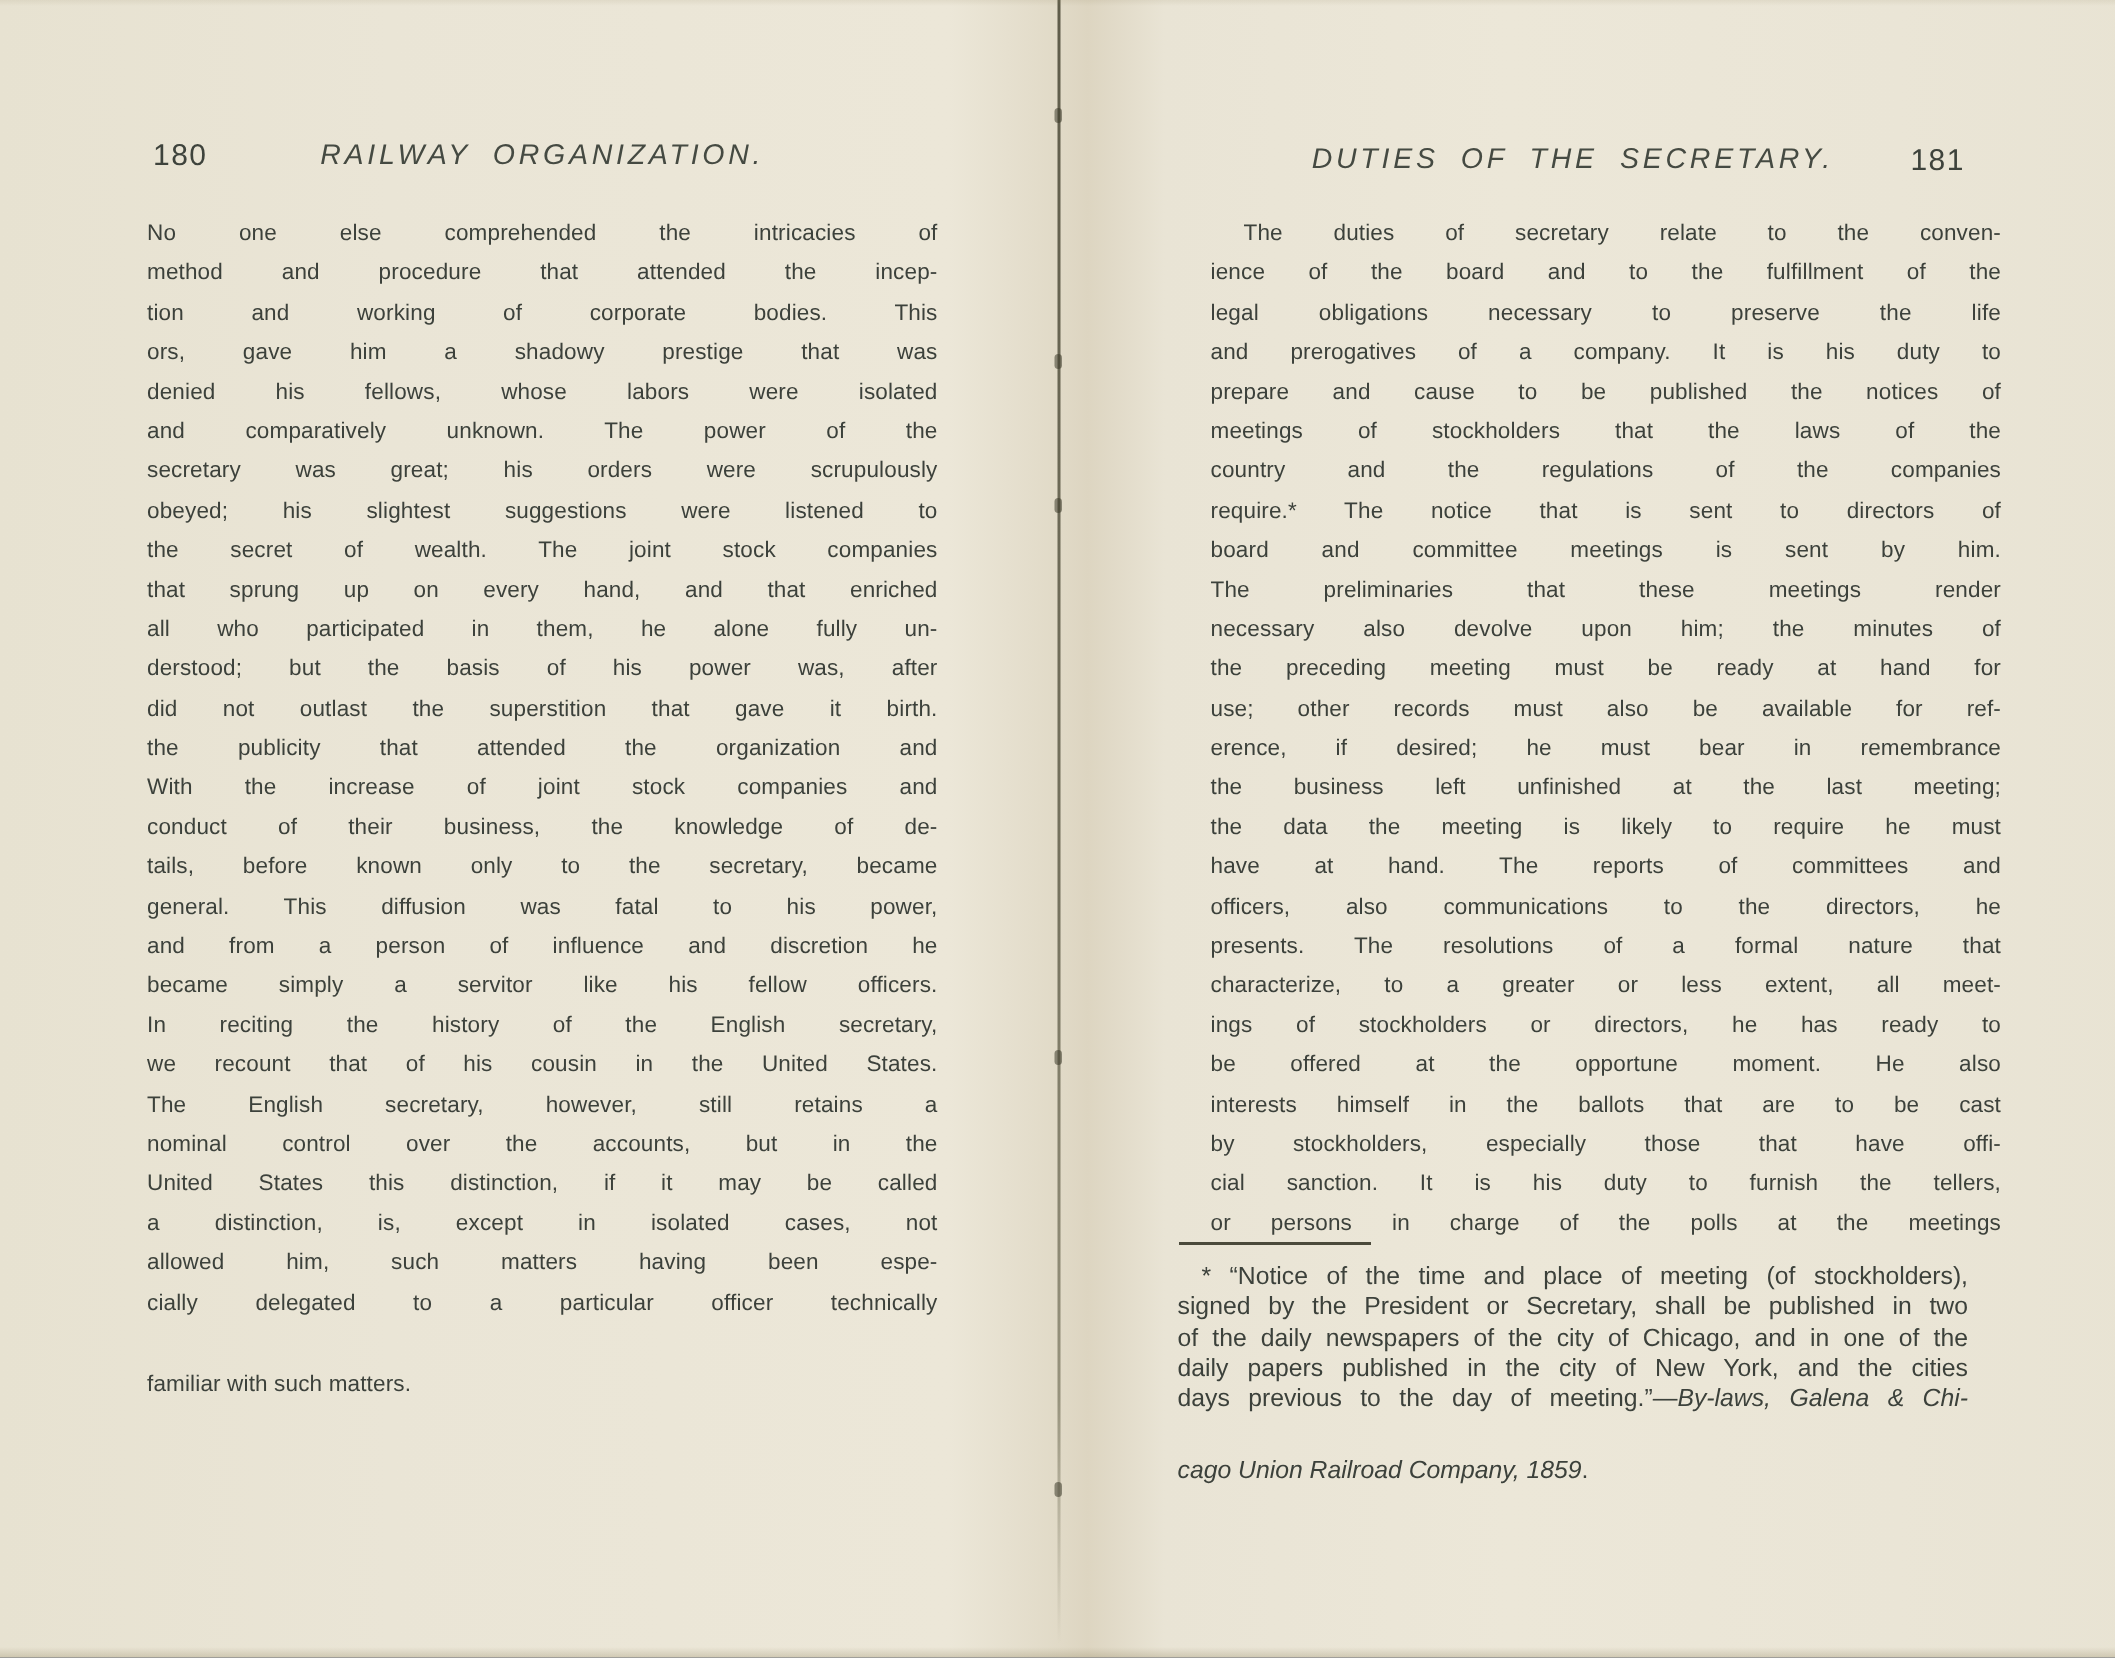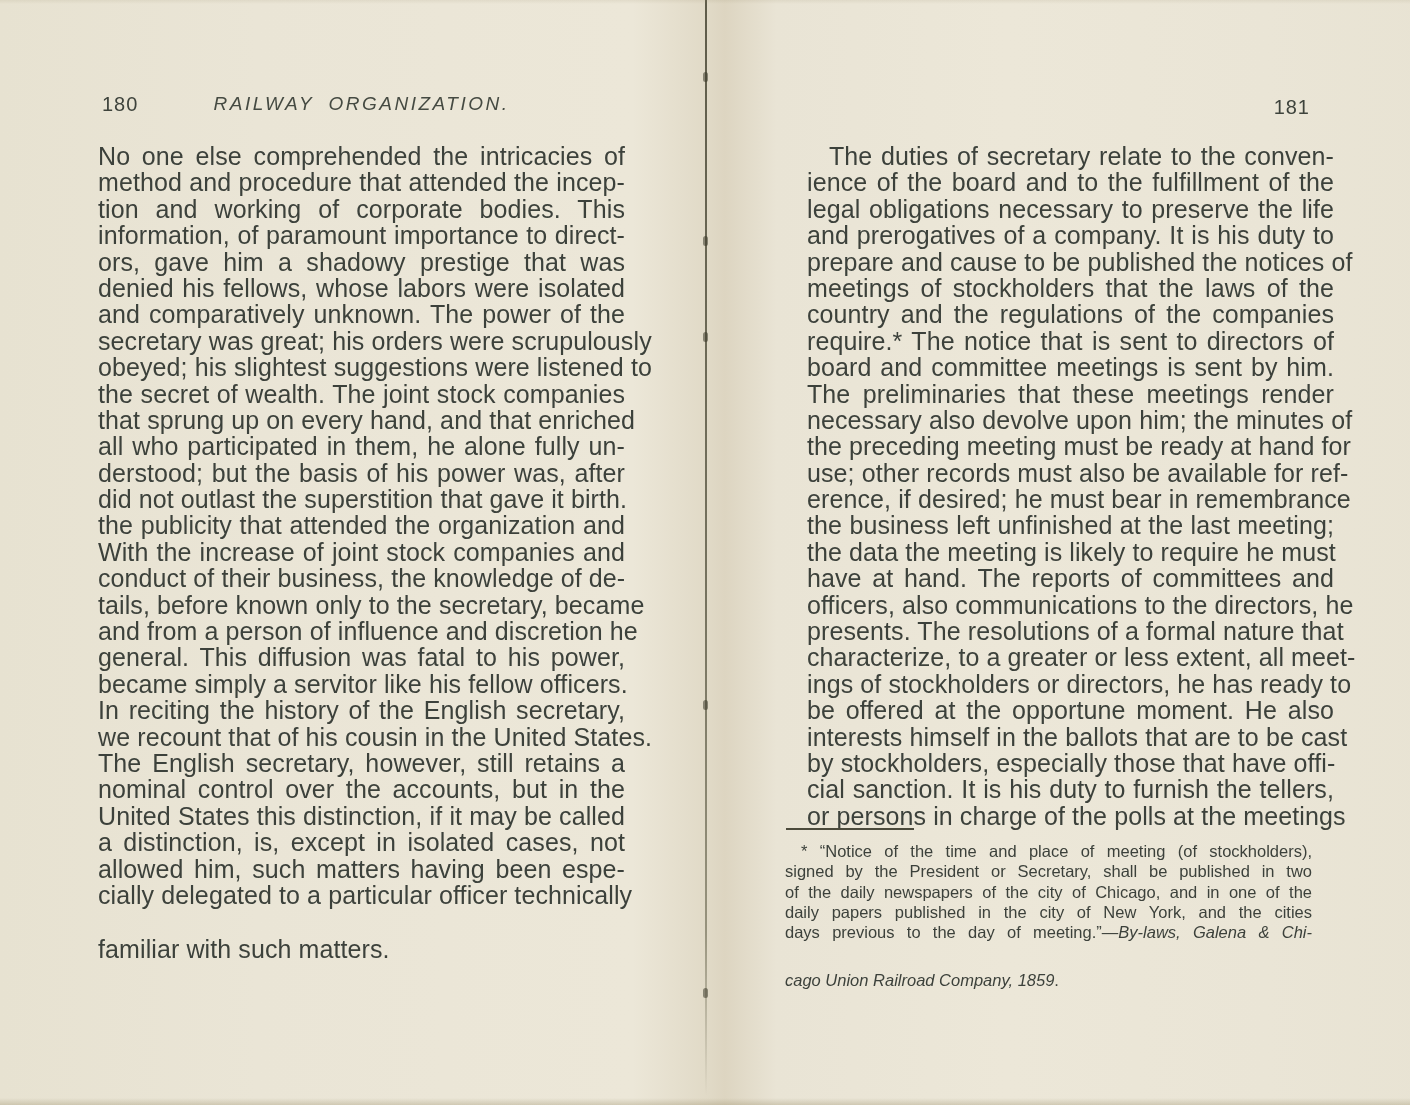--- a/index.html
+++ b/index.html
@@ -51,21 +51,21 @@
     display: block; text-align: center;
     font-style: italic; font-size: 19px;
     letter-spacing: 2.5px; word-spacing: 7px;
     color: #454a42;
   }
   
   .body-text { position: absolute; width: 527px; }
   .body-left  { left: 98px;  top: 143px; }
   .body-right { left: 807px; top: 143px; }
   .body-text .line {
-    font-size: 25px;
+    font-size: 15px;
     line-height: 26.4px;
     height: 26.4px;
     letter-spacing: 0.1px;
     text-align: justify;
     text-align-last: justify;
     white-space: nowrap;
   }
   .line.last { text-align-last: left; margin-top: 28px; }
   .line.indent { text-indent: 22px; }
   .it { font-style: italic; }
@@ -99,50 +99,50 @@
   <div class="stitch" style="top: 988px;"></div>
 
   <div class="pagehead pagehead-left">
     <span class="pagenum pagenum-left">180</span>
     <span class="runhead">RAILWAY ORGANIZATION.</span>
   </div>
   <div class="body-text body-left">
       <div class="line"><span>No one else comprehended the intricacies of</span></div>
       <div class="line"><span>method and procedure that attended the incep-</span></div>
       <div class="line"><span>tion and working of corporate bodies.  This</span></div>
-      <div class="line"><span>information, of paramount importance to direct-</span></div>
       <div class="line"><span>ors, gave him a shadowy prestige that was</span></div>
       <div class="line"><span>denied his fellows, whose labors were isolated</span></div>
       <div class="line"><span>and comparatively unknown.  The power of the</span></div>
       <div class="line"><span>secretary was great; his orders were scrupulously</span></div>
       <div class="line"><span>obeyed; his slightest suggestions were listened to</span></div>
       <div class="line"><span>the secret of wealth.  The joint stock companies</span></div>
       <div class="line"><span>that sprung up on every hand, and that enriched</span></div>
       <div class="line"><span>all who participated in them, he alone fully un-</span></div>
       <div class="line"><span>derstood; but the basis of his power was, after</span></div>
       <div class="line"><span>did not outlast the superstition that gave it birth.</span></div>
       <div class="line"><span>the publicity that attended the organization and</span></div>
       <div class="line"><span>With the increase of joint stock companies and</span></div>
       <div class="line"><span>conduct of their business, the knowledge of de-</span></div>
       <div class="line"><span>tails, before known only to the secretary, became</span></div>
+      <div class="line"><span>general.  This diffusion was fatal to his power,</span></div>
       <div class="line"><span>and from a person of influence and discretion he</span></div>
-      <div class="line"><span>general.  This diffusion was fatal to his power,</span></div>
       <div class="line"><span>became simply a servitor like his fellow officers.</span></div>
       <div class="line"><span>In reciting the history of the English secretary,</span></div>
       <div class="line"><span>we recount that of his cousin in the United States.</span></div>
       <div class="line"><span>The English secretary, however, still retains a</span></div>
       <div class="line"><span>nominal control over the accounts, but in the</span></div>
       <div class="line"><span>United States this distinction, if it may be called</span></div>
       <div class="line"><span>a distinction, is, except in isolated cases, not</span></div>
       <div class="line"><span>allowed him, such matters having been espe-</span></div>
       <div class="line"><span>cially delegated to a particular officer technically</span></div>
       <div class="line last"><span>familiar with such matters.</span></div>
     </div>
 
   <div class="pagehead pagehead-right">
+    <span class="runhead">DUTIES OF THE SECRETARY.</span>
     <span class="pagenum pagenum-right">181</span>
   </div>
   <div class="body-text body-right">
       <div class="line indent"><span>The duties of secretary relate to the conven-</span></div>
       <div class="line"><span>ience of the board and to the fulfillment of the</span></div>
       <div class="line"><span>legal obligations necessary to preserve the life</span></div>
       <div class="line"><span>and prerogatives of a company.  It is his duty to</span></div>
       <div class="line"><span>prepare and cause to be published the notices of</span></div>
       <div class="line"><span>meetings of stockholders that the laws of the</span></div>
       <div class="line"><span>country and the regulations of the companies</span></div>

